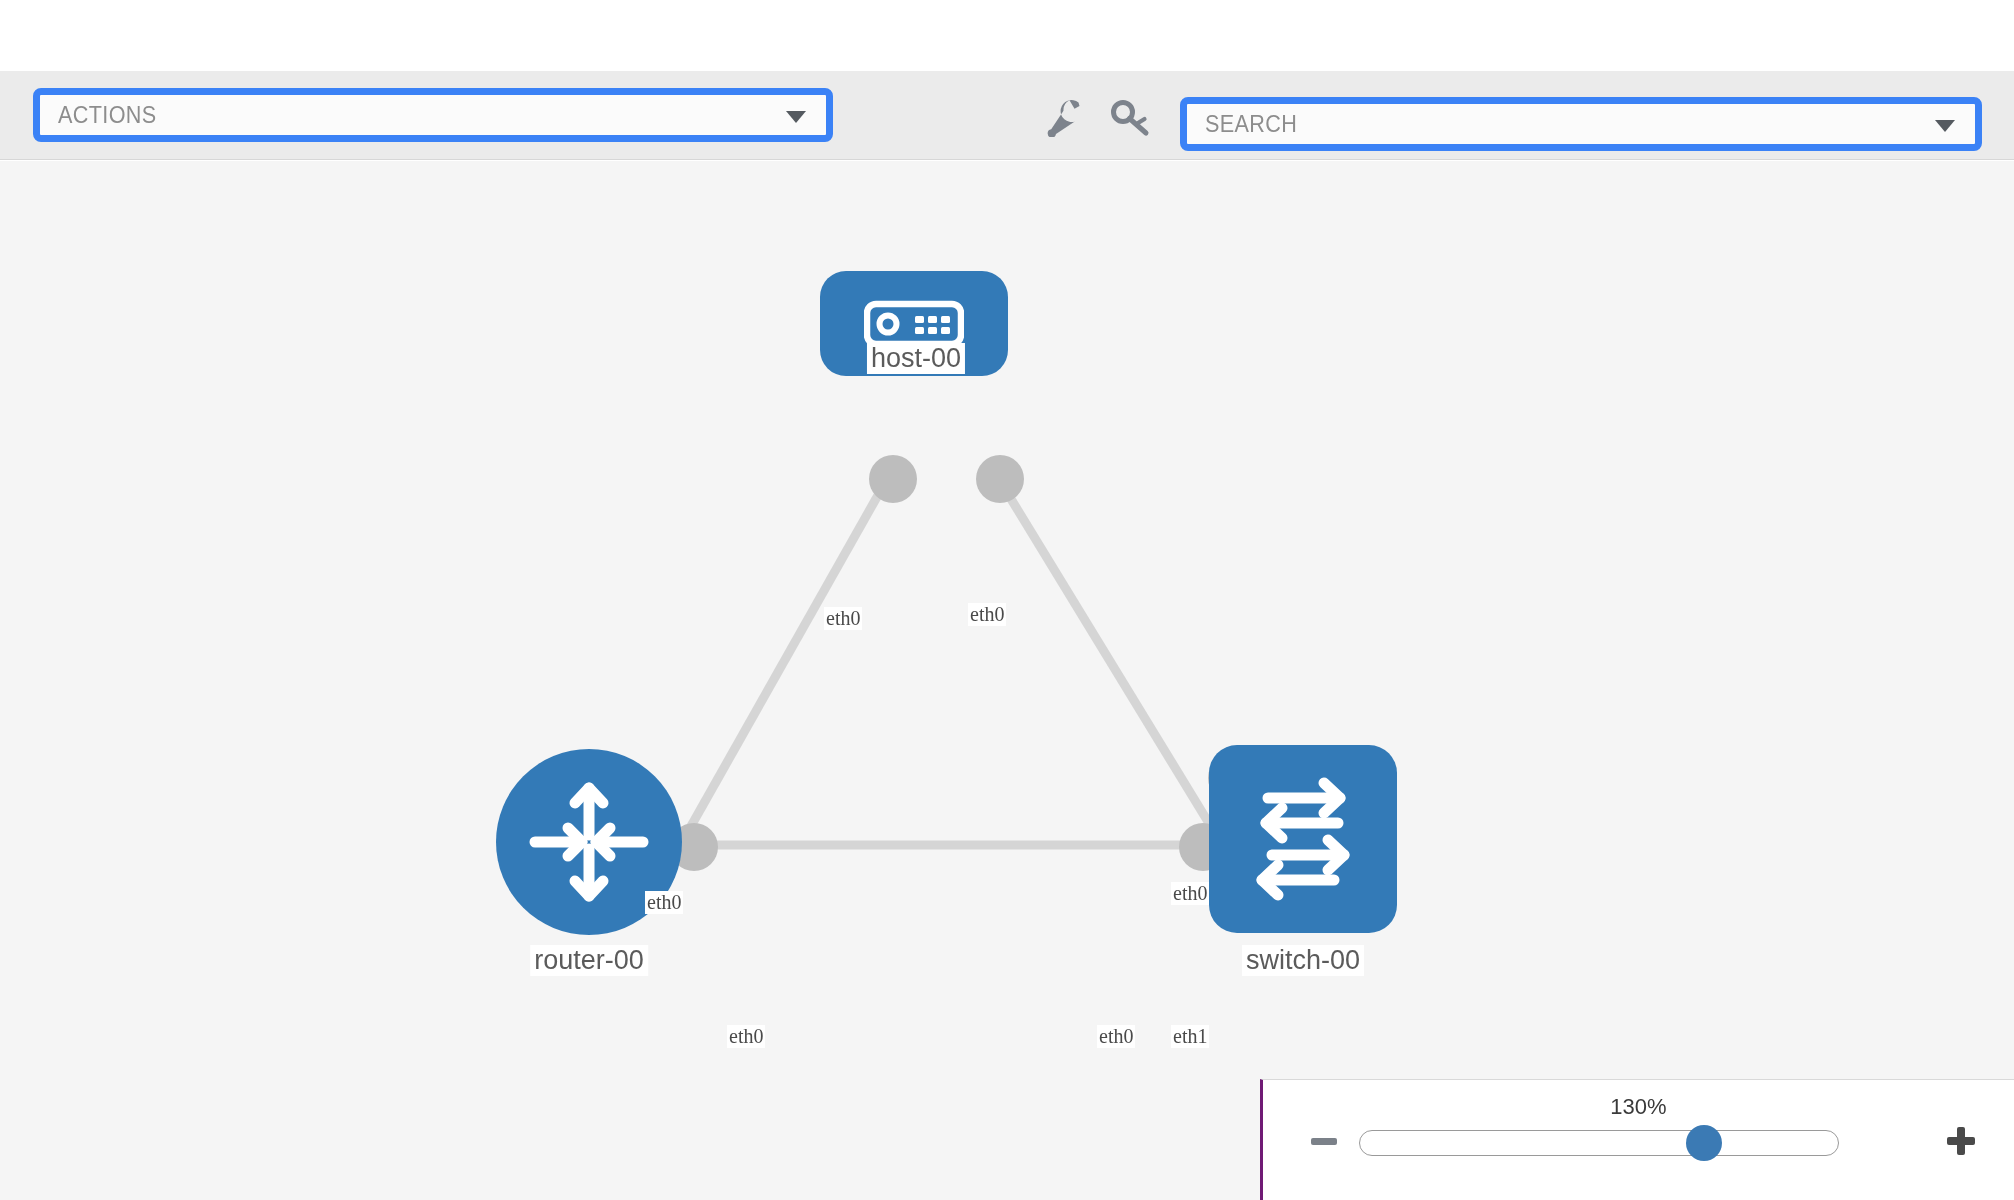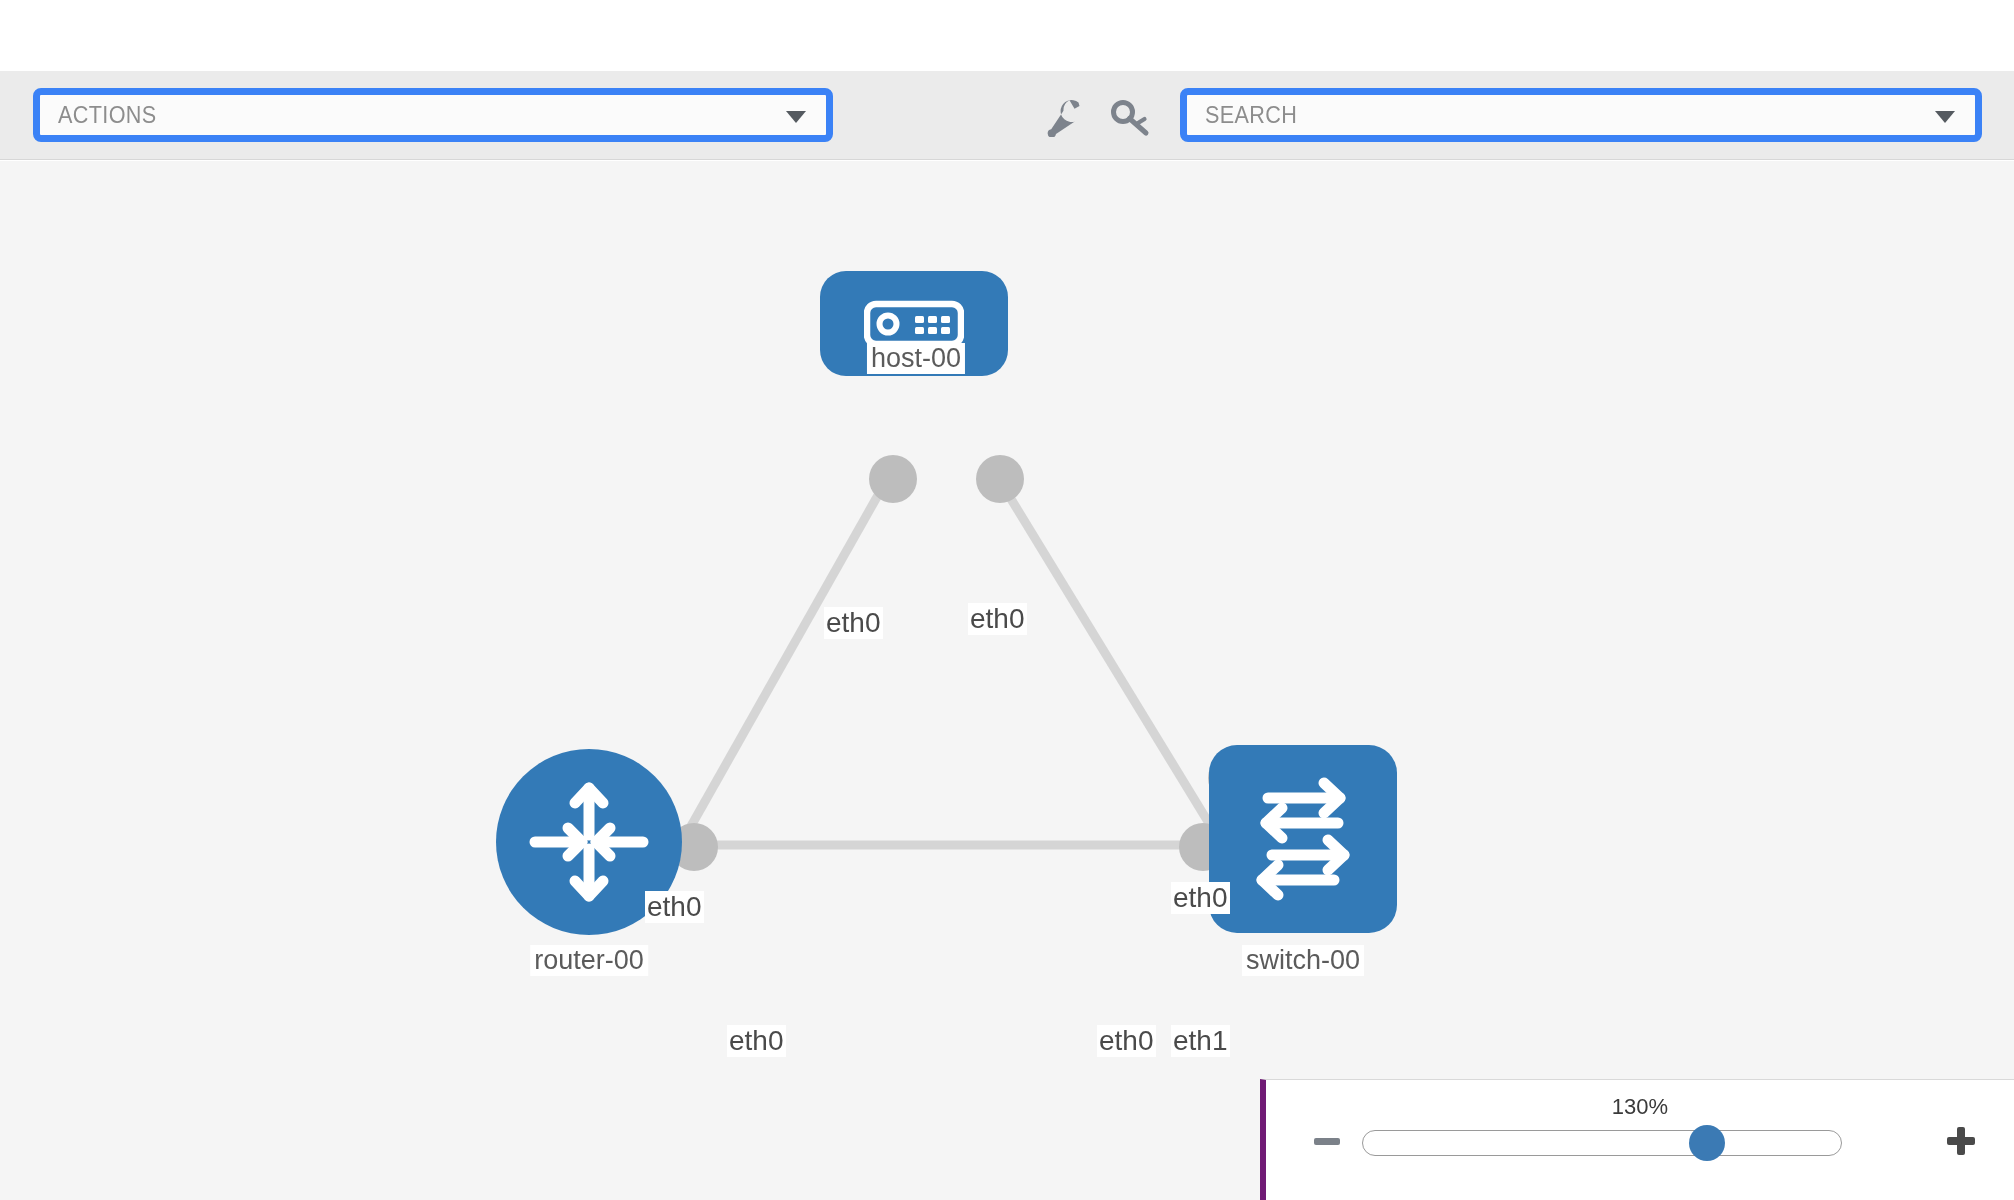--- a/index.html
+++ b/index.html
@@ -64,21 +64,21 @@
   }
   .caret {
     position: absolute; right: 20px; top: 50%;
     margin-top: -4px;
     width: 0; height: 0;
     border-left: 10px solid transparent;
     border-right: 10px solid transparent;
     border-top: 12px solid #555a60;
   }
   #actions-select { left: 33px; top: 17px; width: 800px; }
-  #search-select  { left: 1180px; top: 17px; width: 802px; }
+  #search-select  { left: 1180px; top: 26px; width: 802px; }
 
   .tool-icon {
     position: absolute;
     top: 28px;
     width: 42px; height: 38px;
     cursor: pointer;
   }
   #wrench-btn { left: 1043px; }
   #key-btn    { left: 1110px; }
 
@@ -109,34 +109,35 @@
     color: #5b5b5b;
     background: #ffffff;
     padding: 0 4px;
     white-space: nowrap;
     transform: translateX(-50%);
   }
 
   
   .edge-label {
     position: absolute;
-    font-size: 28px;
+    font-size: 20px;
     color: #4a4a4a;
     background: #ffffff;
     padding: 0 2px;
     white-space: nowrap;
+    font-family: Liberation Serif, serif;
   }
 
   
   .zoom-panel {
     position: absolute; right: 0; bottom: 0;
     width: 754px; height: 121px;
     background: #ffffff;
     border-top: 1px solid #d9d9d9;
-    border-left: 6px solid #701a75;
+    border-left: 3px solid #701a75;
   }
   .zoom-value {
     position: absolute; left: 50%; top: 14px;
     transform: translateX(-50%);
     font-size: 22px;
     color: #3a3a3a;
   }
   .zoom-minus, .zoom-plus {
     position: absolute; top: 44px;
     width: 34px; height: 34px;

